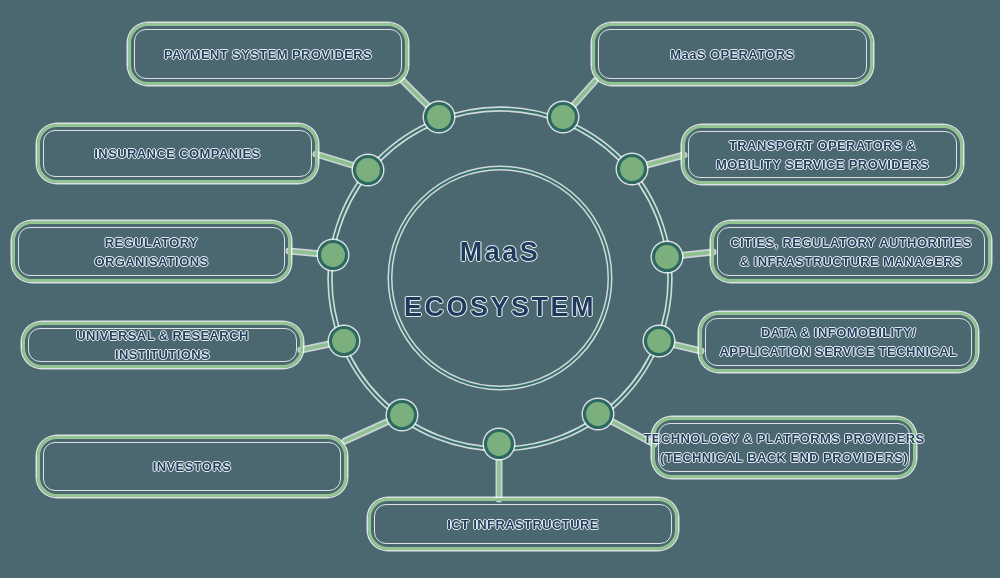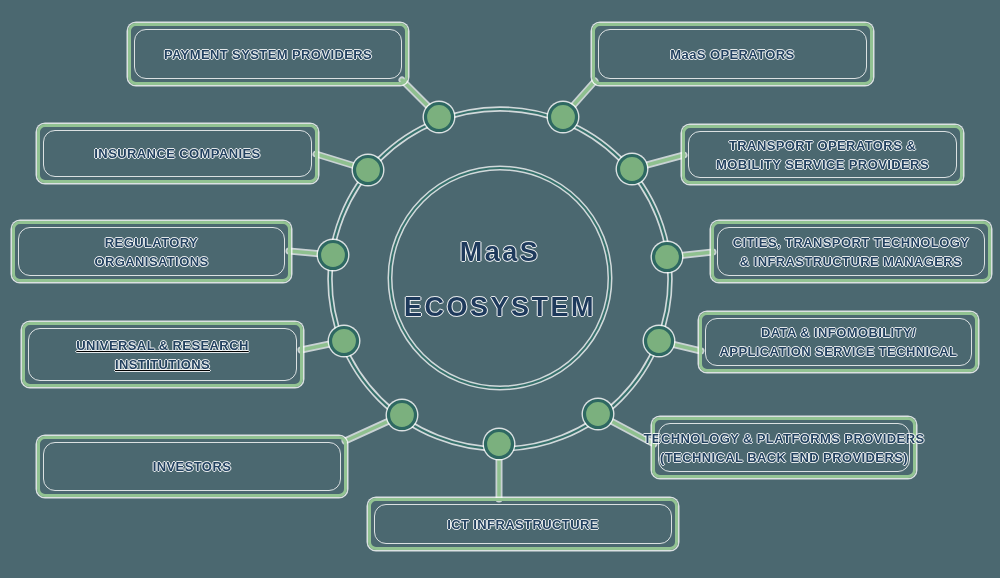--- a/index.html
+++ b/index.html
@@ -14,21 +14,21 @@
     overflow:hidden;
   }
   .canvas svg{
     position:absolute;left:0;top:0;
   }
   
   .node-box{
     position:absolute;
     box-sizing:border-box;
     border:3px solid #92c392;
-    border-radius:8px;
+    border-radius:20px;
     box-shadow:0 0 0 1.5px rgba(255,255,255,.8);
     display:flex;
     flex-direction:column;
     align-items:center;
     justify-content:center;
     text-align:center;
     z-index:3;
   }
   .node-box::before{
     content:"";
@@ -52,21 +52,21 @@
       0 1px 0 rgba(255,255,255,.85),
       0 -1px 0 rgba(255,255,255,.85);
   }
   
   .pos-payment    {left:128px; top:23px;  width:280px; height:62px;}
   .pos-maas       {left:592px; top:23px;  width:281px; height:62px;}
   .pos-insurance  {left:37px;  top:124px; width:281px; height:59px;}
   .pos-transport  {left:682px; top:125px; width:281px; height:59px;}
   .pos-regulatory {left:12px;  top:221px; width:279px; height:61px;}
   .pos-cities     {left:711px; top:221px; width:280px; height:61px;}
-  .pos-universal  {left:22px;  top:322px; width:281px; height:65px;text-decoration:underline;}
+  .pos-universal  {left:22px;  top:322px; width:281px; height:46px;}
   .pos-data       {left:699px; top:312px; width:279px; height:60px;}
   .pos-investors  {left:37px;  top:416px; width:310px; height:61px;margin-top:20px;}
   .pos-technology {left:652px; top:417px; width:264px; height:61px;}
   .pos-ict        {left:368px; top:498px; width:310px; height:52px;}
   
   .center-title{
     position:absolute;
     left:380px; top:232px;
     width:240px; height:95px;
     display:flex;
@@ -182,21 +182,21 @@
     <span class="line">TRANSPORT OPERATORS &amp;</span>
     <span class="line">MOBILITY SERVICE PROVIDERS</span>
   </div>
 
   <div class="node-box pos-regulatory">
     <span class="line">REGULATORY</span>
     <span class="line">ORGANISATIONS</span>
   </div>
 
   <div class="node-box pos-cities">
-    <span class="line">CITIES, TRANSPORT TECHNOLOGY</span>
+    <span class="line">CITIES, REGULATORY AUTHORITIES</span>
     <span class="line">&amp; INFRASTRUCTURE MANAGERS</span>
   </div>
 
   <div class="node-box pos-universal">
     <span class="line">UNIVERSAL &amp; RESEARCH</span>
     <span class="line">INSTITUTIONS</span>
   </div>
 
   <div class="node-box pos-data">
     <span class="line">DATA &amp; INFOMOBILITY/</span>

